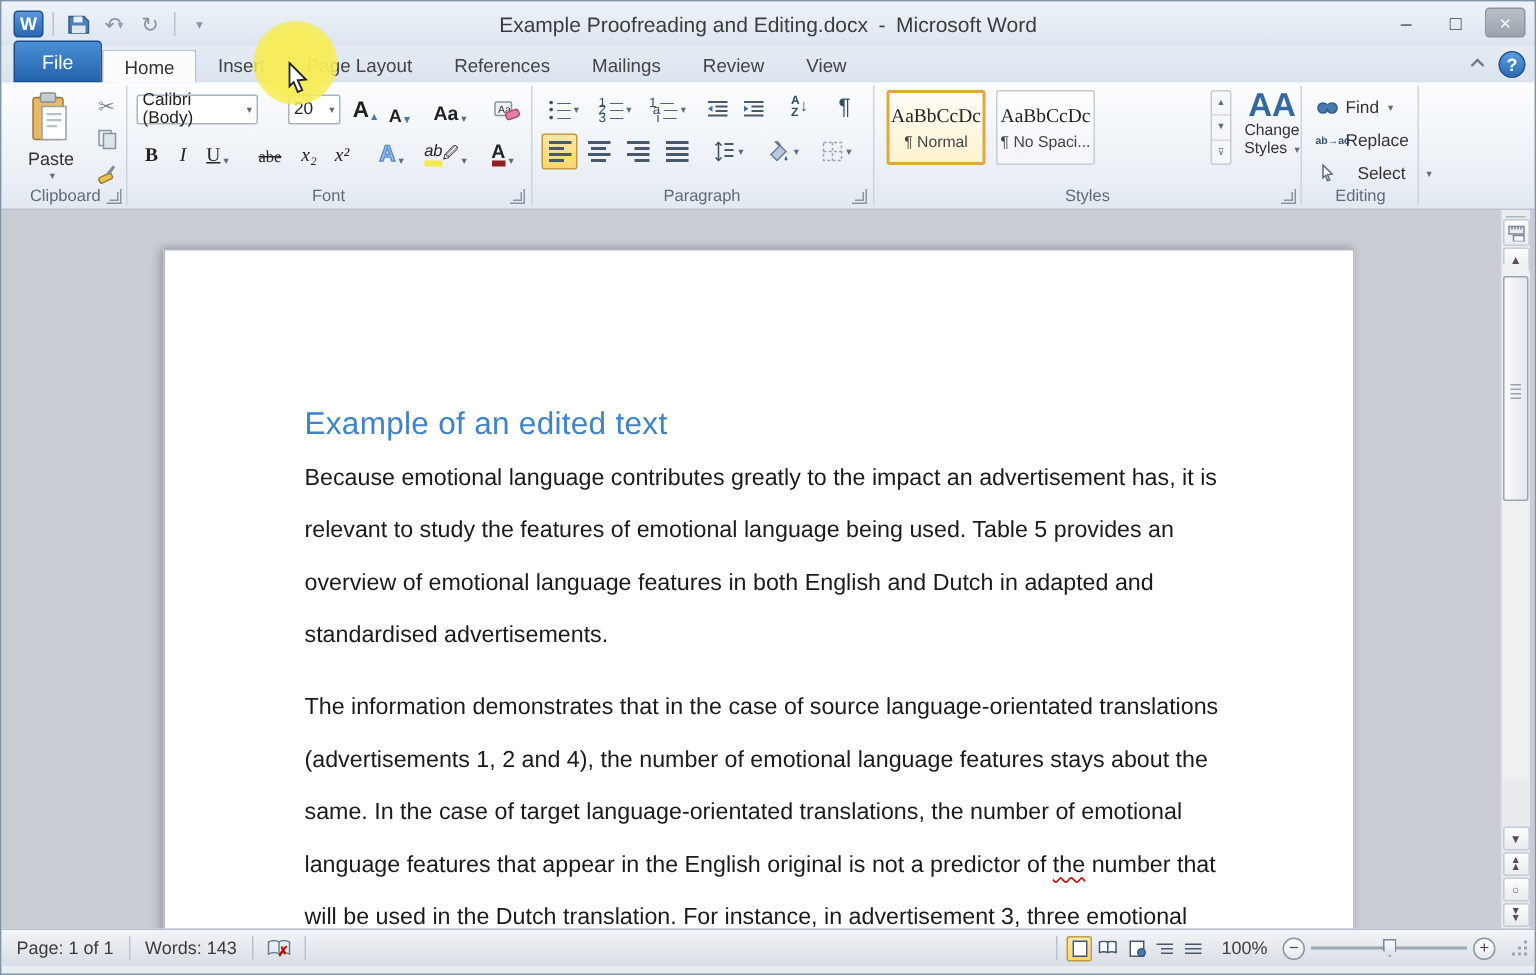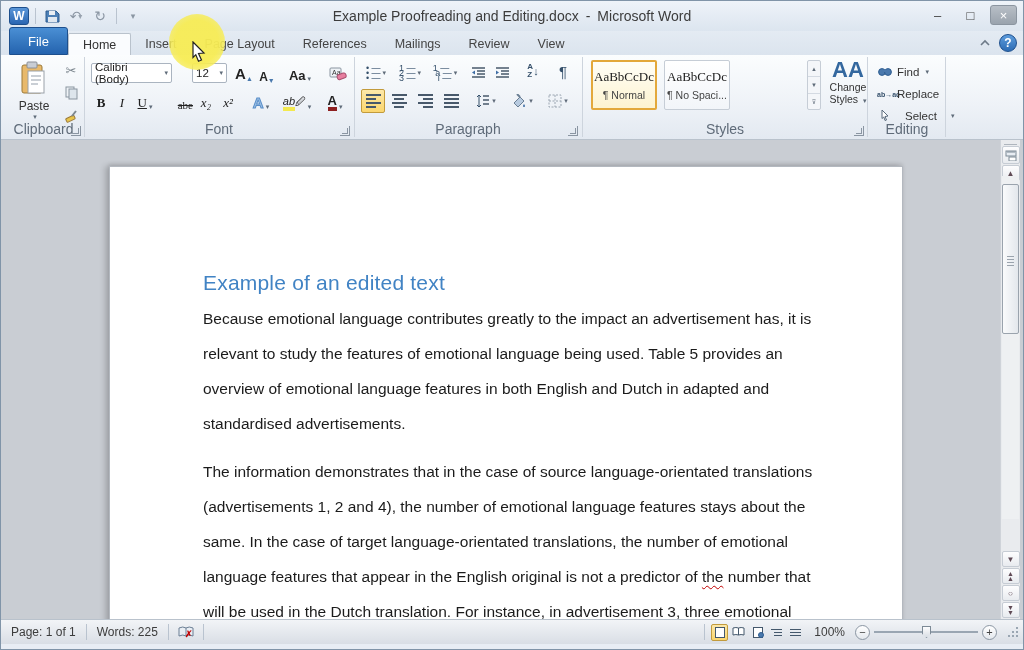--- a/index.html
+++ b/index.html
@@ -31,21 +31,21 @@
   .tabrow-right{position:absolute;right:6px;top:3px;display:flex;gap:8px;align-items:center;}
   .collapse-btn{color:#6d7a88;font-size:11px;}
   .help-btn{width:18px;height:18px;border-radius:50%;background:linear-gradient(#5e9ddd,#2d6cb4);border:1px solid #1d4f8d;
     color:#fff;font-size:12px;font-weight:bold;display:flex;align-items:center;justify-content:center;}
 
   
   .ribbon{position:absolute;top:54px;left:0;right:0;height:85px;
     background:linear-gradient(#fbfdfe,#eef2f7 60%,#e3e9f1);border-bottom:1px solid #b9c2cc;}
   .grp-sep{position:absolute;top:2px;bottom:2px;width:1px;background:#cdd4dd;}
   .group{position:absolute;top:0;bottom:0;}
-  .grp-label{position:absolute;bottom:2px;left:0;right:0;text-align:center;font-size:14px;color:#5f6b79;}
+  .grp-label{position:absolute;bottom:2px;left:0;right:0;text-align:center;font-size:11px;color:#5f6b79;}
   .launcher{position:absolute;bottom:3px;right:3px;width:10px;height:10px;border-left:1px solid #8a95a2;border-top:1px solid #8a95a2;transform:rotate(180deg);}
   .launcher:after{content:"";position:absolute;left:1px;top:1px;width:5px;height:5px;border-left:1px solid #8a95a2;border-top:1px solid #8a95a2;}
   .drop{font-size:7px;color:#5f6b79;margin-left:2px;}
 
   
   .paste-btn{position:absolute;left:5px;top:5px;width:52px;height:72px;display:flex;flex-direction:column;align-items:center;
     border:1px solid transparent;border-radius:3px;}
   .paste-btn .lbl{font-size:12px;color:#333;margin-top:2px;}
   .clip-col{position:absolute;left:58px;top:6px;display:flex;flex-direction:column;gap:5px;}
   .small-icon-btn{width:20px;height:18px;display:flex;align-items:center;justify-content:center;font-size:13px;color:#7d878f;}
@@ -228,21 +228,21 @@
       <div class="grp-label">Clipboard</div>
       <div class="launcher"></div>
     </div>
 
     <div class="group" style="left:84px;width:268px;">
       <div class="combo" style="left:6px;top:8px;width:81px;gap:30px;">
         <span>Calibri (Body)</span>
           <span class="drop">▾</span>
       </div>
       <div class="combo" style="left:107px;top:8px;width:35px;">
-        <span>12</span>
+        <span>20</span>
           <span class="drop">▾</span>
       </div>
       <div class="fbtn" style="left:148px;top:7px;width:22px;">
         <span style="font-size:15px;font-weight:bold;">A</span>
           <span style="color:#4a79ad;font-size:7px;">▲</span>
       </div>
       <div class="fbtn" style="left:172px;top:9px;width:20px;">
         <span style="font-size:12px;font-weight:bold;">A</span>
           <span style="color:#4a79ad;font-size:7px;">▼</span>
       </div>
@@ -261,21 +261,21 @@
       <div class="fbtn row2" style="left:8px;width:16px;">
           <span class="fmt" style="font-weight:bold;">B</span>
         </div>
       <div class="fbtn row2" style="left:30px;width:14px;">
           <span class="fmt" style="font-style:italic;">I</span>
         </div>
       <div class="fbtn row2" style="left:48px;width:24px;">
           <span class="fmt uline">U</span>
           <span class="drop">▾</span>
         </div>
-      <div class="fbtn row2" style="left:82px;width:26px;justify-content:flex-end;">
+      <div class="fbtn row2" style="left:82px;width:26px;">
           <span class="fmt strike" style="font-size:11px;">abe</span>
         </div>
       <div class="fbtn row2" style="left:112px;width:18px;">
           <span class="fmt" style="font-style:italic;">x₂</span>
         </div>
       <div class="fbtn row2" style="left:134px;width:18px;">
           <span class="fmt" style="font-style:italic;">x²</span>
         </div>
       <div class="fbtn row2" style="left:162px;width:28px;">
           <span class="eff-a">A</span>
@@ -468,21 +468,21 @@
       <div class="rail-btn">▼</div>
       <div class="rail-btn" style="font-size:7px;line-height:5px;">▲<br>▲</div>
       <div class="rail-btn">○</div>
       <div class="rail-btn" style="font-size:7px;line-height:5px;">▼<br>▼</div>
     </div>
   </div>
 
   <div class="statusbar">
     <div class="sb-item">Page: 1 of 1</div>
     <div class="sb-sep"></div>
-    <div class="sb-item">Words: 225</div>
+    <div class="sb-item">Words: 143</div>
     <div class="sb-sep"></div>
     <div class="sb-item proof-btn">
       <svg width="18" height="15" viewBox="0 0 18 15">
           <path d="M2 3 Q6 1 9 3 Q12 1 16 3 L16 11 Q12 9 9 11 Q6 9 2 11 z" fill="#e9eef4" stroke="#6b7f94"></path>
           <path d="M9 3 L9 11" stroke="#6b7f94"></path>
           <text x="8" y="12" font-size="9" font-weight="bold" fill="#c00000">✗</text>
         </svg>
     </div>
     <div class="sb-sep"></div>
     <div class="sb-right">

